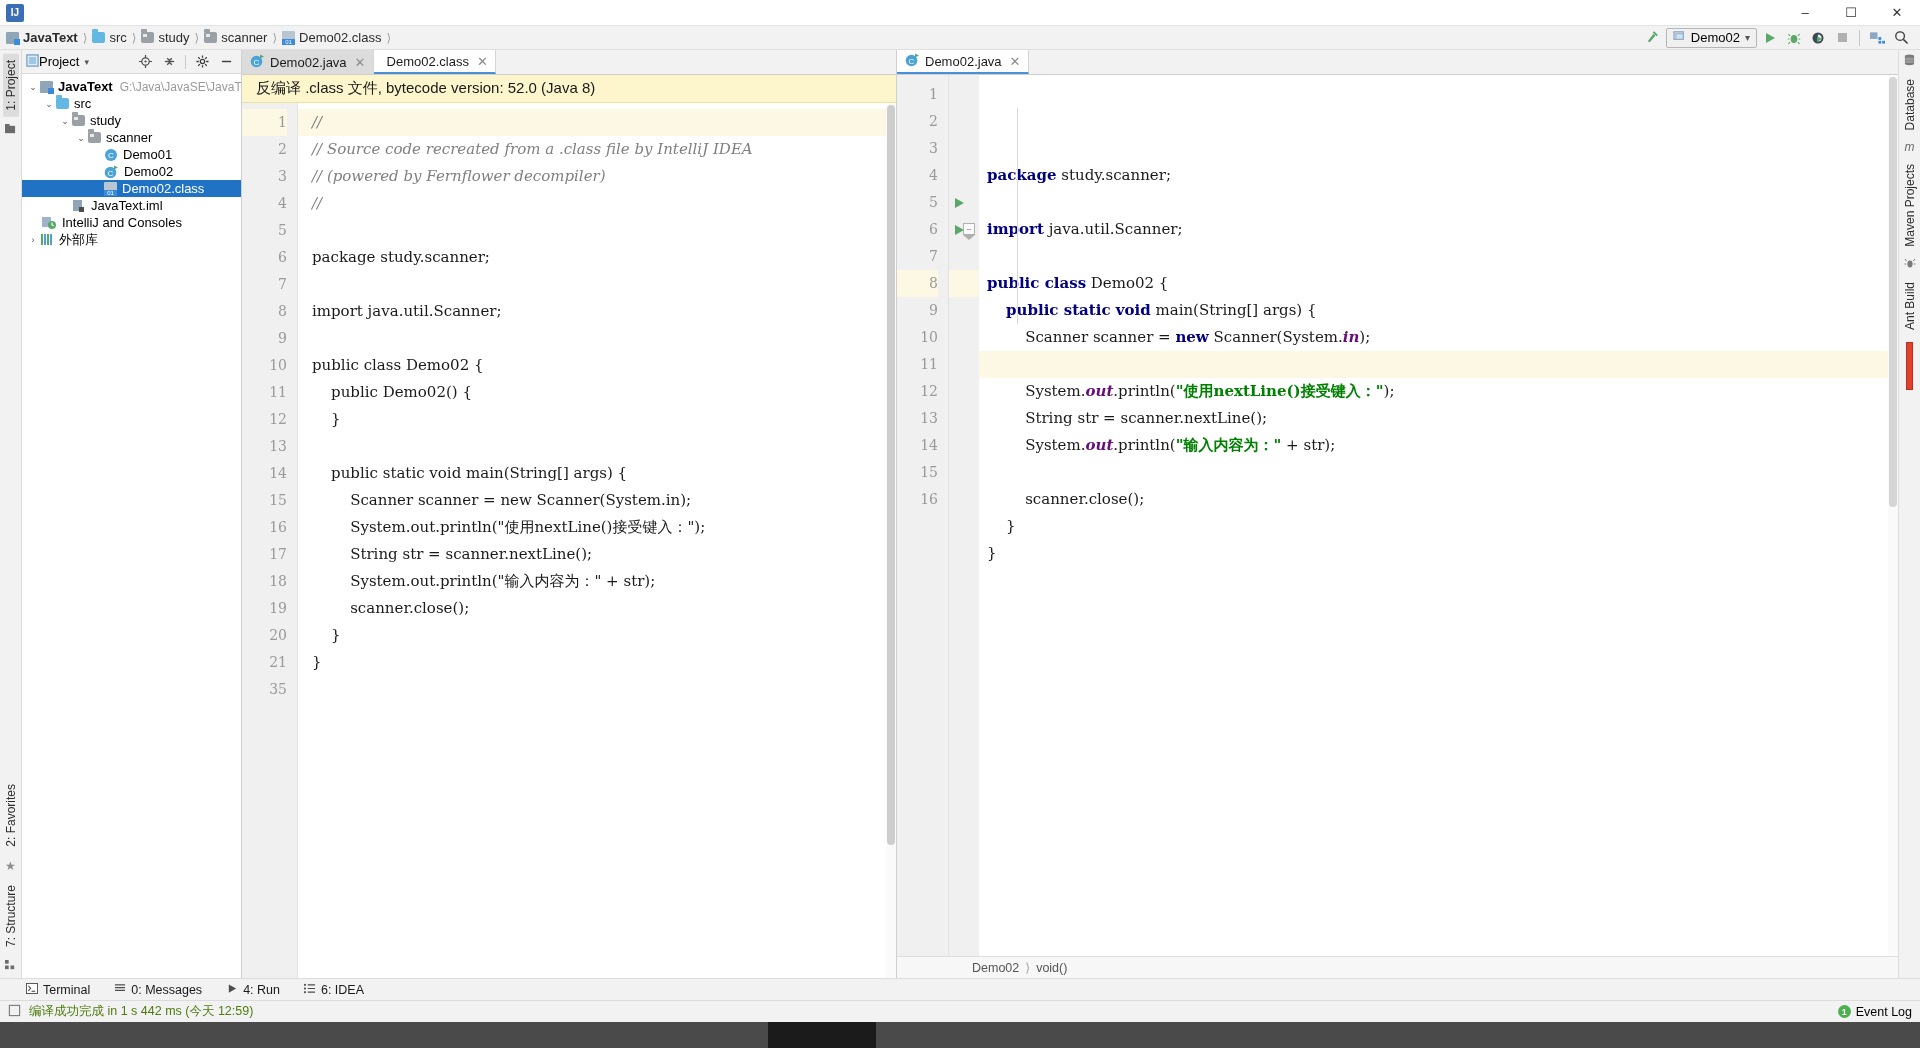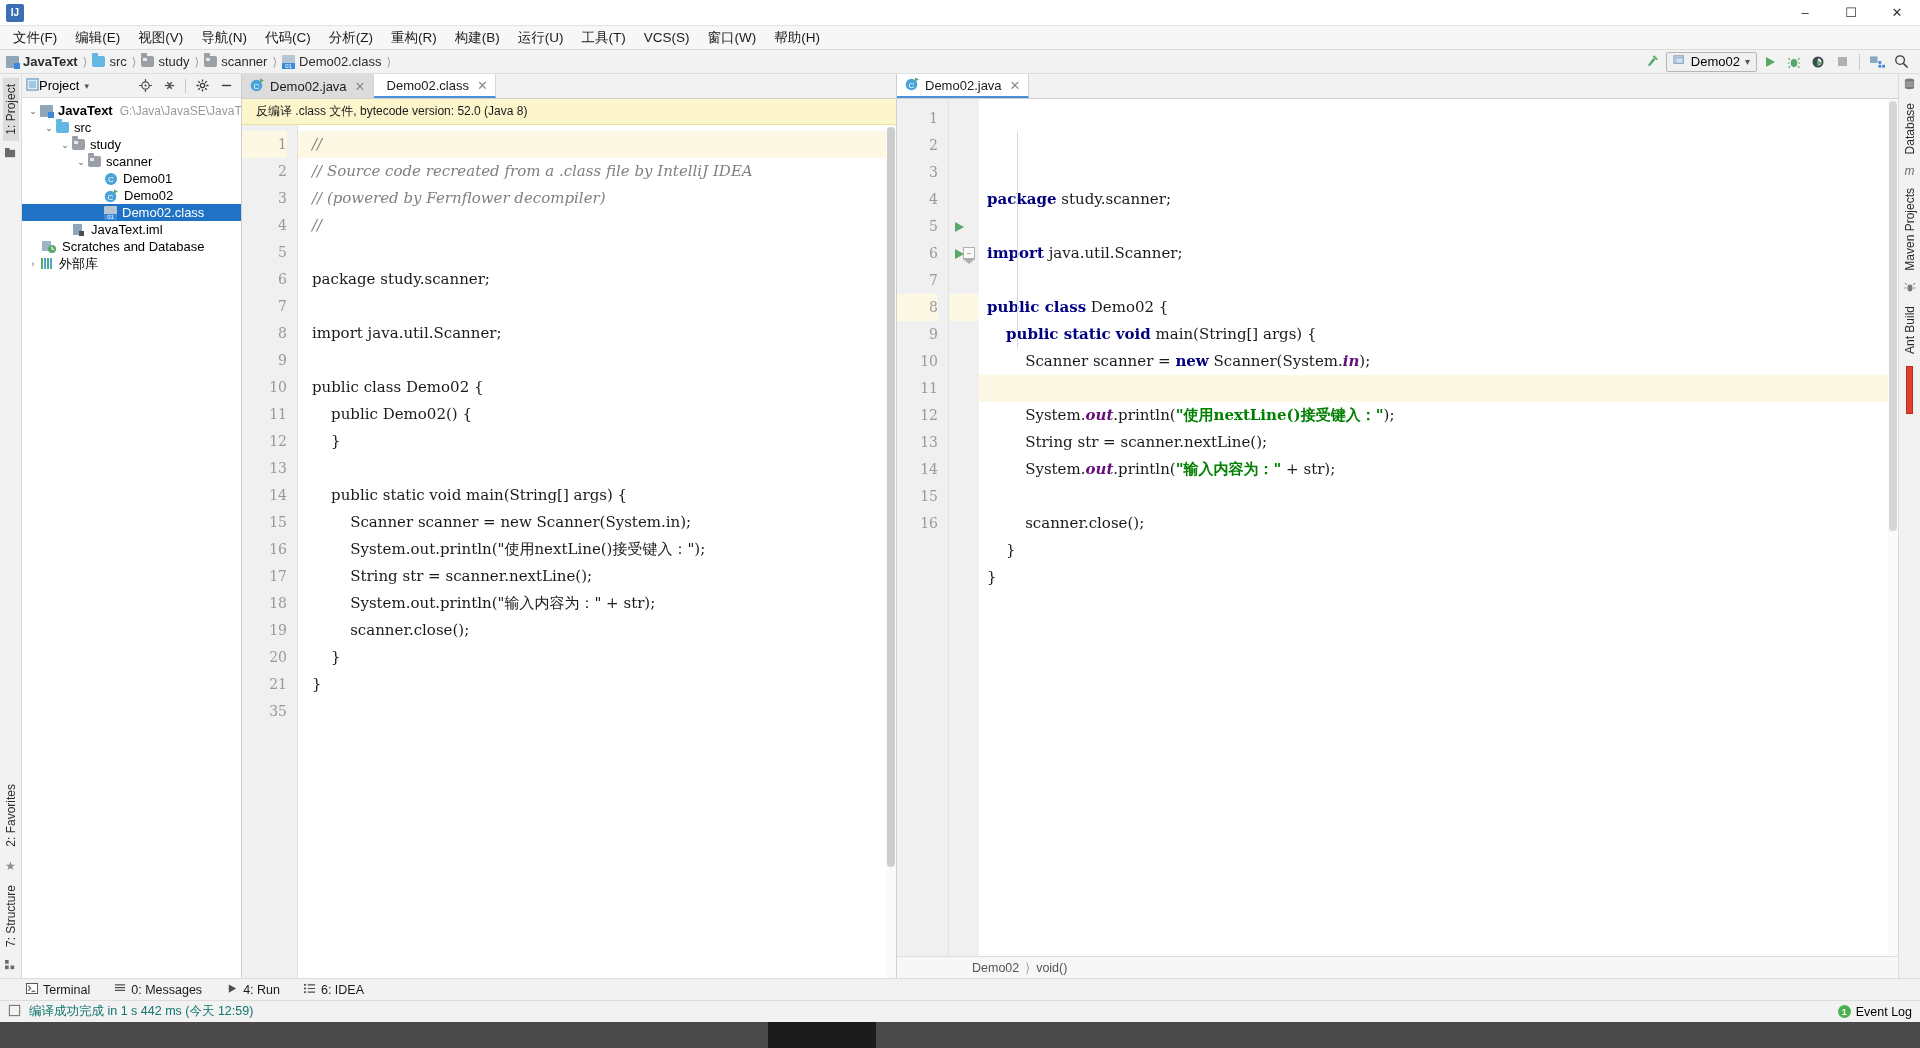--- a/index.html
+++ b/index.html
@@ -92,21 +92,21 @@
   .epane.left { width:655px; border-right:1px solid #cfcfcf; }
   .epane.right { flex:1 1 auto; }
 
   .tabsbar { height:25px; background:#f2f2f2; display:flex; align-items:flex-end;
     border-bottom:1px solid #cfcfcf; flex:0 0 25px; }
   .etab { display:flex; align-items:center; gap:5px; height:24px; padding:0 7px 0 8px;
     font-size:13px; border-right:1px solid #d5d5d5; background:#dcdcdc; color:#1a1a1a; }
   .etab.active { background:#ffffff; border-bottom:2px solid #4a90d9; }
   .etab .x { color:#8b8b8b; font-size:13px; margin-left:3px; }
 
-  .banner { background:#fdf6cd; border-bottom:1px solid #e9e0a4; font-size:12px;
+  .banner { background:#fdf6cd; border-bottom:1px solid #e9e0a4; font-size:15px;
     padding:4px 0 4px 14px; color:#1a1a1a; flex:0 0 auto;}
 
   .code-area { flex:1 1 auto; display:flex; position:relative; overflow:hidden;
     font-family:"DejaVu Serif", serif; }
   .gutter { background:#f0f0f0; border-right:1px solid #e2e2e2; text-align:right;
     color:#999999; font-size:14px; padding-top:6px; flex:0 0 auto; user-select:none;}
   .gutter.l { width:56px; padding-right:10px;}
   .gutter.r { width:52px; padding-right:10px;}
   .gutter-mark { width:30px; background:#f0f0f0; flex:0 0 30px; padding-top:6px; position:relative;}
   .gline { height:27px; line-height:27px; }
@@ -140,21 +140,21 @@
     display:flex; flex-direction:column; align-items:center; padding-top:4px; gap:4px;}
 
   
   .toolwin-bar { height:22px; background:#f2f2f2; border-top:1px solid #dcdcdc;
     display:flex; align-items:center; flex:0 0 22px; padding-left:14px; gap:0;}
   .tw { display:flex; align-items:center; gap:5px; font-size:12.5px; color:#1a1a1a;
     padding:0 12px; height:22px;}
 
   .statusbar { height:22px; background:#f2f2f2; border-top:1px solid #dcdcdc;
     display:flex; align-items:center; flex:0 0 22px; padding:0 8px; font-size:12.5px; gap:8px;}
-  .status-msg{color:#0f766e;}
+  .status-msg{color:#4d7c0f;}
   .status-right{margin-left:auto;display:flex;align-items:center;gap:10px;}
   .evlog{display:flex;align-items:center;gap:5px;}
   .evbadge{width:13px;height:13px;border-radius:50%;background:#4caf50;color:#fff;font-size:9px;
     display:flex;align-items:center;justify-content:center;font-weight:bold;}
 
   .taskbar { height:26px; background:#1b1b1b; flex:0 0 26px; display:flex; align-items:center;
     position:relative;}
   .tb-seg { position:absolute; height:26px; background:#4a4a4a; }
   .tb-right { margin-left:auto; color:#d8d8d8; font-size:11px; padding-right:10px;
     display:flex; gap:8px; align-items:center;}
@@ -166,35 +166,20 @@
 
   <div class="titlebar">
     <div class="tb-icon">IJ</div>
     <div class="tb-buttons">
       <div class="tb-btn">–</div>
       <div class="tb-btn">☐</div>
       <div class="tb-btn close">✕</div>
     </div>
   </div>
 
-  <div class="menubar">
-    <div class="menu-item">文件(F)</div>
-    <div class="menu-item">编辑(E)</div>
-    <div class="menu-item">视图(V)</div>
-    <div class="menu-item">导航(N)</div>
-    <div class="menu-item">代码(C)</div>
-    <div class="menu-item">分析(Z)</div>
-    <div class="menu-item">重构(R)</div>
-    <div class="menu-item">构建(B)</div>
-    <div class="menu-item">运行(U)</div>
-    <div class="menu-item">工具(T)</div>
-    <div class="menu-item">VCS(S)</div>
-    <div class="menu-item">窗口(W)</div>
-    <div class="menu-item">帮助(H)</div>
-  </div>
 
   <div class="navbar">
 
     <div class="crumb bold">
       <span class="ico mod-ico"></span>
       <span class="ctext">JavaText</span>
     </div>
     <span class="crumb-sep">⟩</span>
 
     <div class="crumb">
@@ -422,21 +407,21 @@
         </div>
 
         <div class="trow" style="padding-left:20px;">
           <span class="tico">
             <svg width="15" height="14" viewBox="0 0 15 14">
                 <rect x="0" y="1" width="9" height="10" fill="#9fb4c6"></rect>
                 <circle cx="10" cy="9" r="4" fill="#59a869"></circle>
                 <path d="M10 6.5 V9 L11.8 9.8" stroke="#fff" stroke-width="1.1" fill="none"></path>
               </svg>
           </span>
-          <span class="tlabel">Scratches and Database</span>
+          <span class="tlabel">IntelliJ and Consoles</span>
         </div>
 
         <div class="trow" style="padding-left:4px;">
           <span class="twist">›</span>
           <span class="tico">
             <svg width="14" height="13" viewBox="0 0 14 13">
                 <rect x="1" y="1" width="2" height="11" fill="#59a869"></rect>
                 <rect x="4" y="1" width="2" height="11" fill="#4aa3d8"></rect>
                 <rect x="7" y="1" width="2" height="11" fill="#59a869"></rect>
                 <rect x="10" y="1" width="2" height="11" fill="#4aa3d8"></rect>

